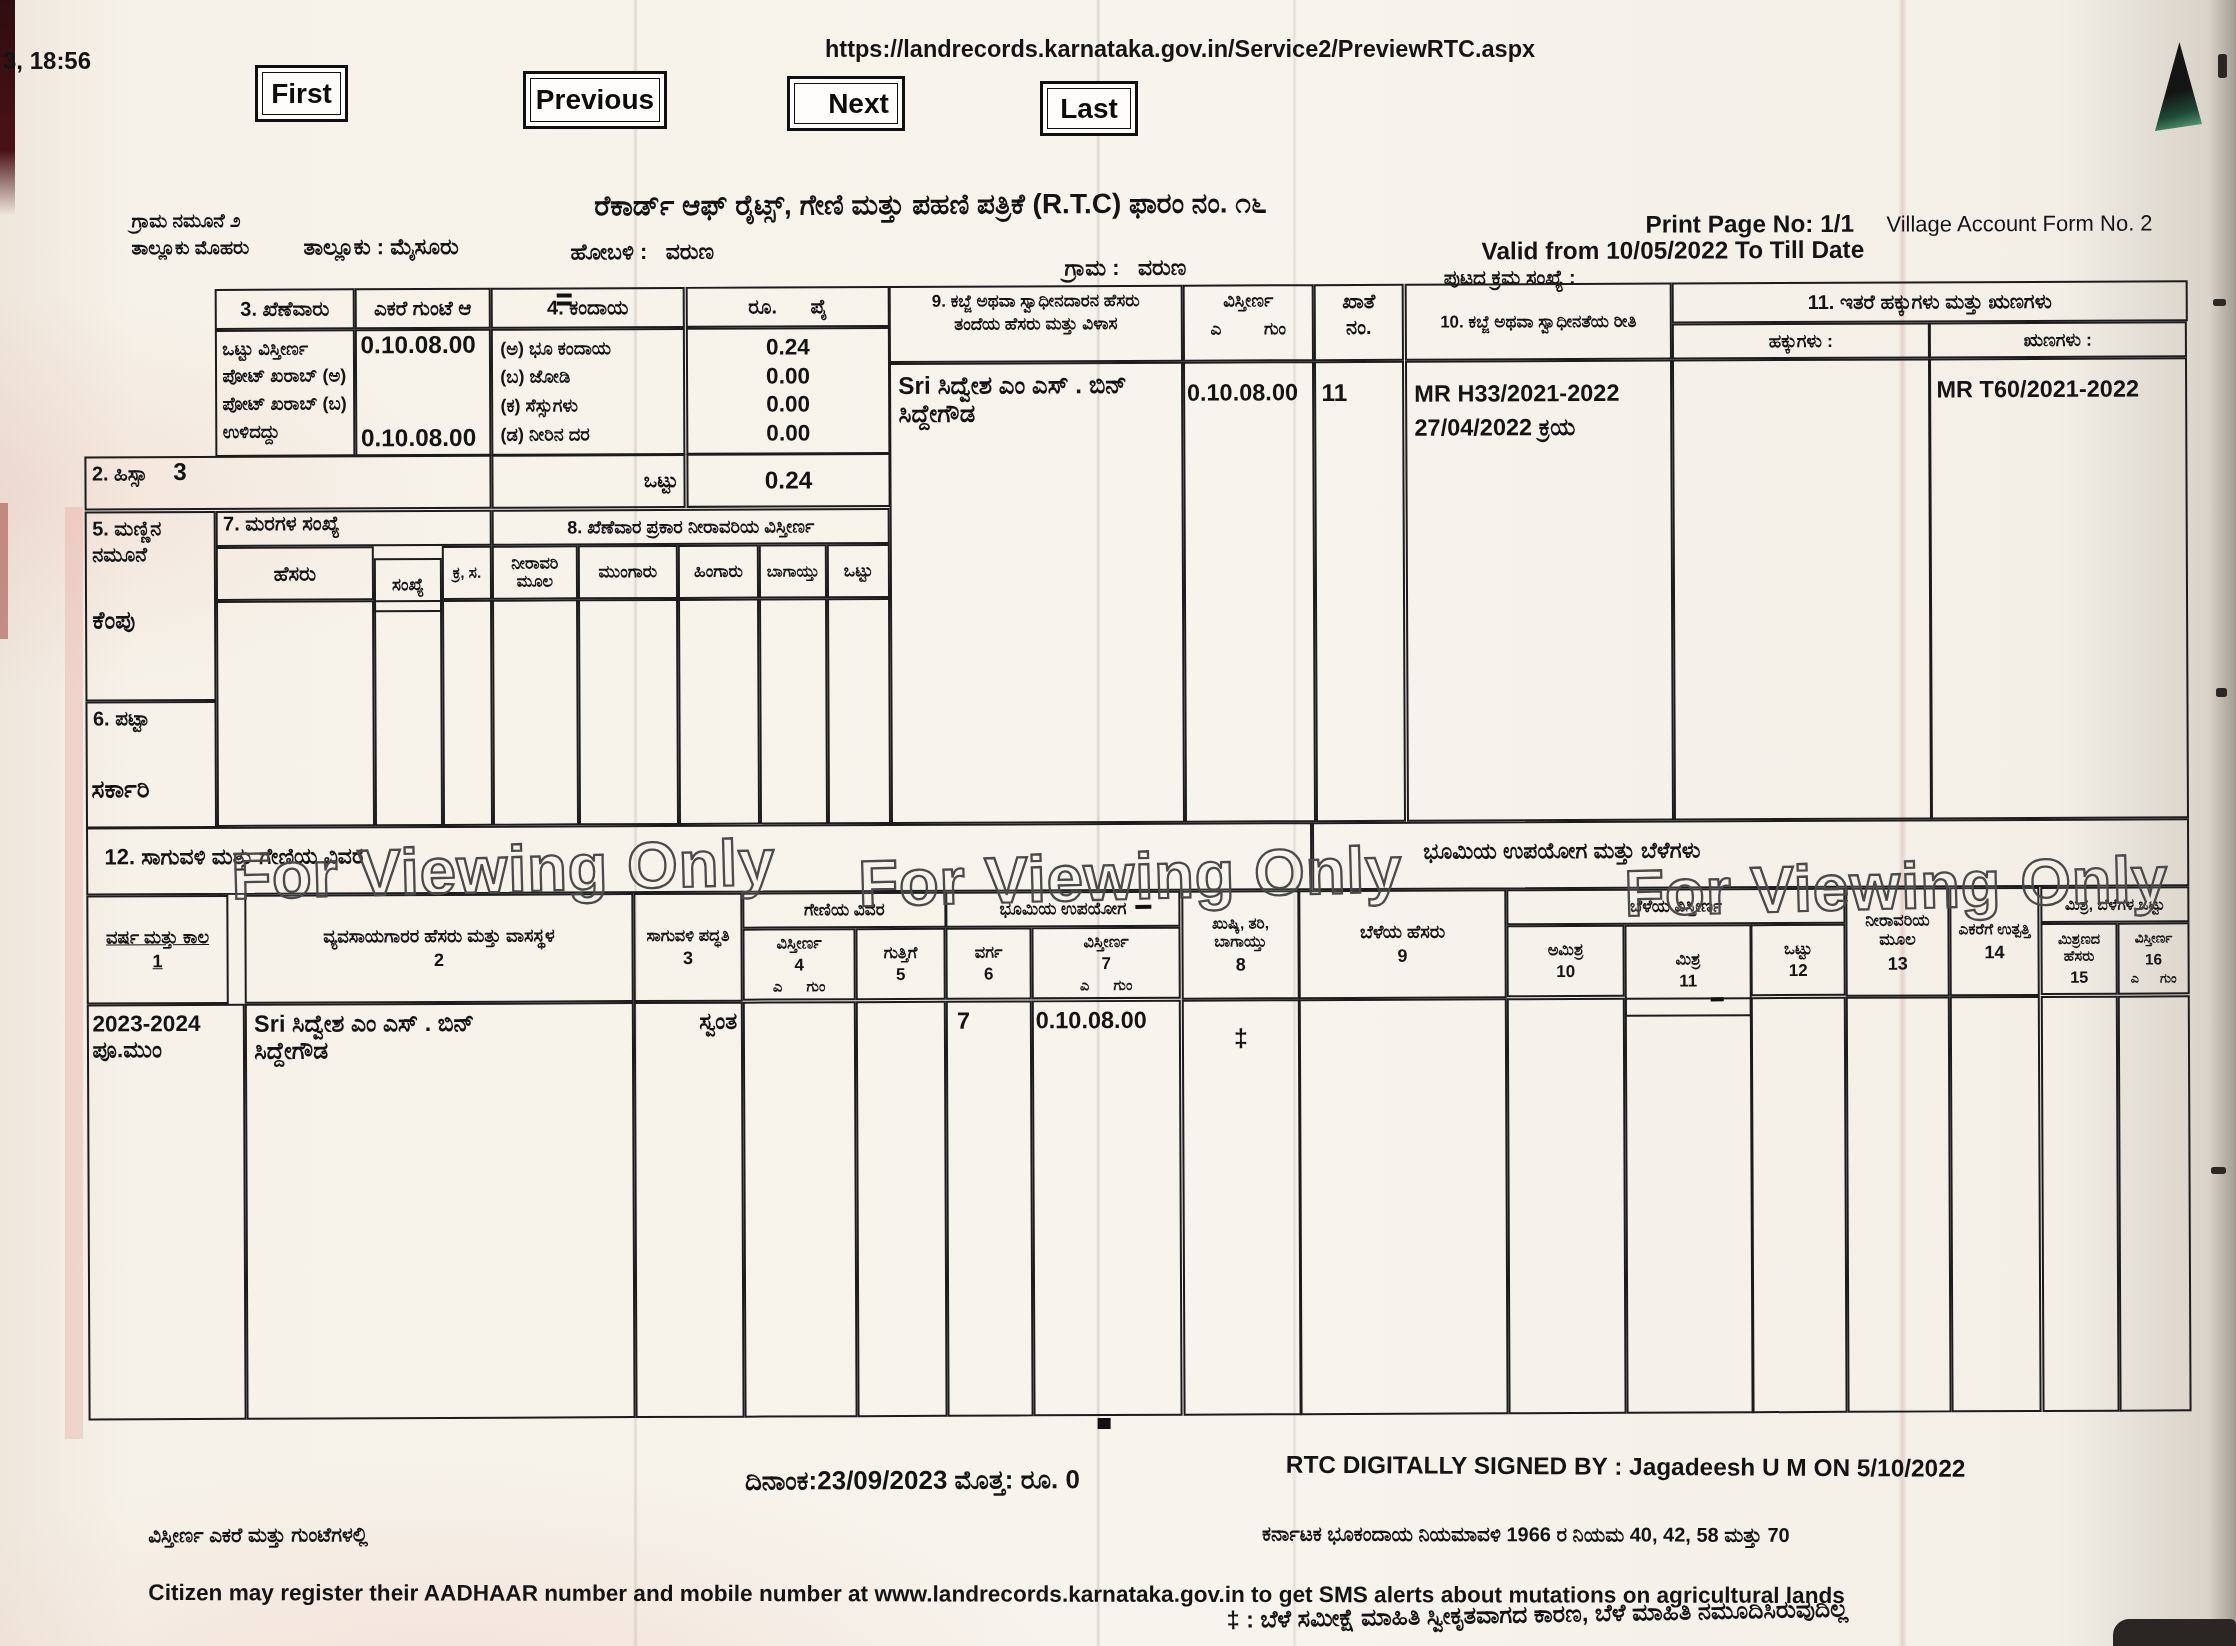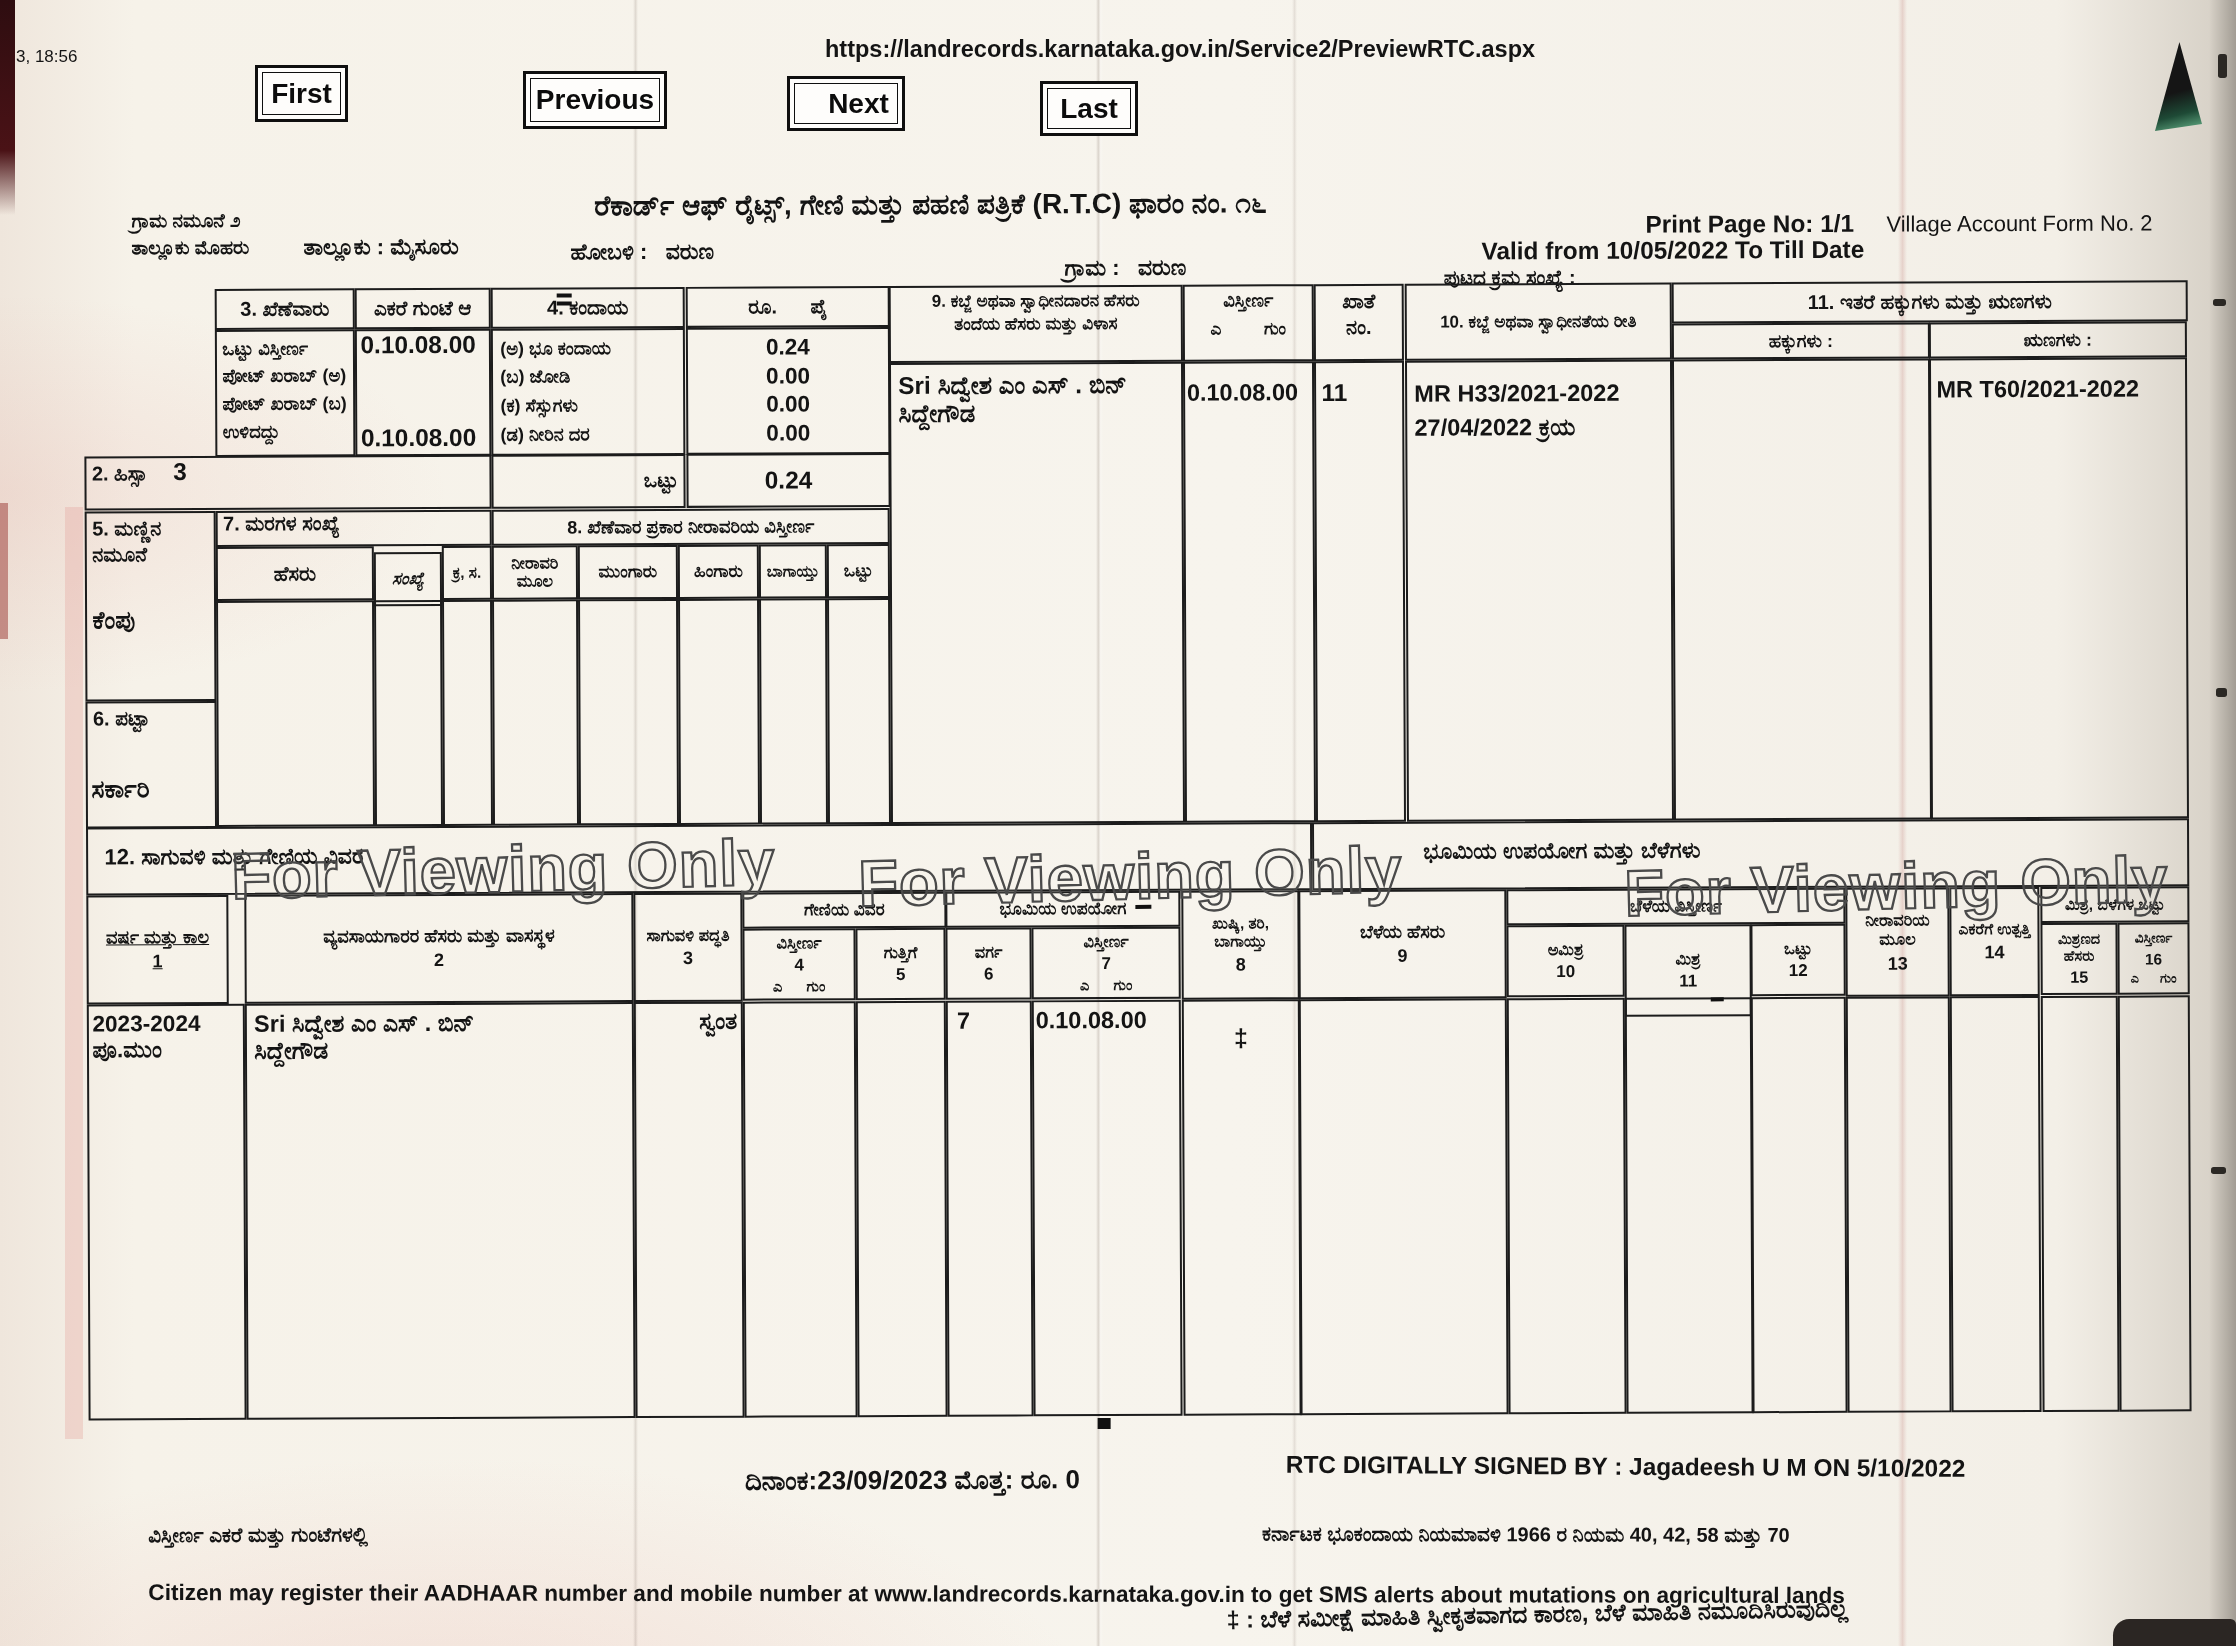--- a/index.html
+++ b/index.html
@@ -55,21 +55,21 @@
 <div class="crease cr2"></div>
 <div class="crease cr3"></div>
 <div class="crease cr4"></div>
 <div class="tri"></div>
 <div class="blob-br"></div>
 <div class="rdash" style="left:2213px;top:299px;width:12.7px;height:7.2px;"></div>
 <div class="rdash" style="left:2216px;top:688px;width:11px;height:9px;"></div>
 <div class="rdash" style="left:2211px;top:1167px;width:14.5px;height:7.2px;"></div>
 <div class="rdash" style="left:2218px;top:54px;width:9px;height:23.5px;"></div>
 
-<div class="txt" style="left:16px;top:47px;font-size:17px;font-weight:normal;">3, 18:56</div>
+<div class="txt" style="left:3px;top:47px;font-size:24px;font-weight:bold;">3, 18:56</div>
 <div class="txt" style="left:825px;top:36px;font-size:23.5px;font-weight:bold;">https://landrecords.karnataka.gov.in/Service2/PreviewRTC.aspx</div>
 
 <div class="navbtn" style="left:255px;top:65px;width:87px;height:51px;">First</div>
 <div class="navbtn" style="left:523px;top:71px;width:138px;height:52px;">Previous</div>
 <div class="navbtn" style="left:787px;top:76px;width:87px;height:49px;padding-left:25px;">Next</div>
 <div class="navbtn" style="left:1040px;top:81px;width:92px;height:49px;">Last</div>
 
 <div class="sheet">
 
   <div class="txt kn" style="left:134px;top:206px;font-size:19px;">ಗ್ರಾಮ ನಮೂನೆ ೨</div>
@@ -157,21 +157,21 @@
     <div class="cell" style="left:131px;top:222px;width:276px;height:36px;">
       <span class="lab">7. ಮರಗಳ ಸಂಖ್ಯೆ</span>
     </div>
     <div class="cell cc" style="left:407px;top:222px;width:398px;height:36px;">
       <span class="lab" style="font-size:18px;">8. ಖೆಣೆವಾರ ಪ್ರಕಾರ ನೀರಾವರಿಯ ವಿಸ್ತೀರ್ಣ</span>
     </div>
 
     <div class="cell cc" style="left:131px;top:258px;width:158px;height:54px;">
         <span class="lab">ಹೆಸರು</span>
       </div>
-    <div class="cell cc" style="left:289px;top:264px;width:68px;height:54px;font-style:italic;">
+    <div class="cell cc" style="left:289px;top:270px;width:68px;height:54px;">
         <span class="lab" style="font-size:17px;">ಸಂಖ್ಯೆ</span>
       </div>
     <div class="cell cc" style="left:357px;top:258px;width:50px;height:54px;">
         <span class="lab" style="font-size:15.4px;">ಕ್ರ, ಸ.</span>
       </div>
     <div class="cell cc" style="left:407px;top:258px;width:86px;height:54px;">
         <span class="lab" style="font-size:16.3px;line-height:1.1;">ನೀರಾವರಿ ಮೂಲ</span>
       </div>
     <div class="cell cc" style="left:493px;top:258px;width:100px;height:54px;">
         <span class="lab" style="font-size:17px;">ಮುಂಗಾರು</span>

